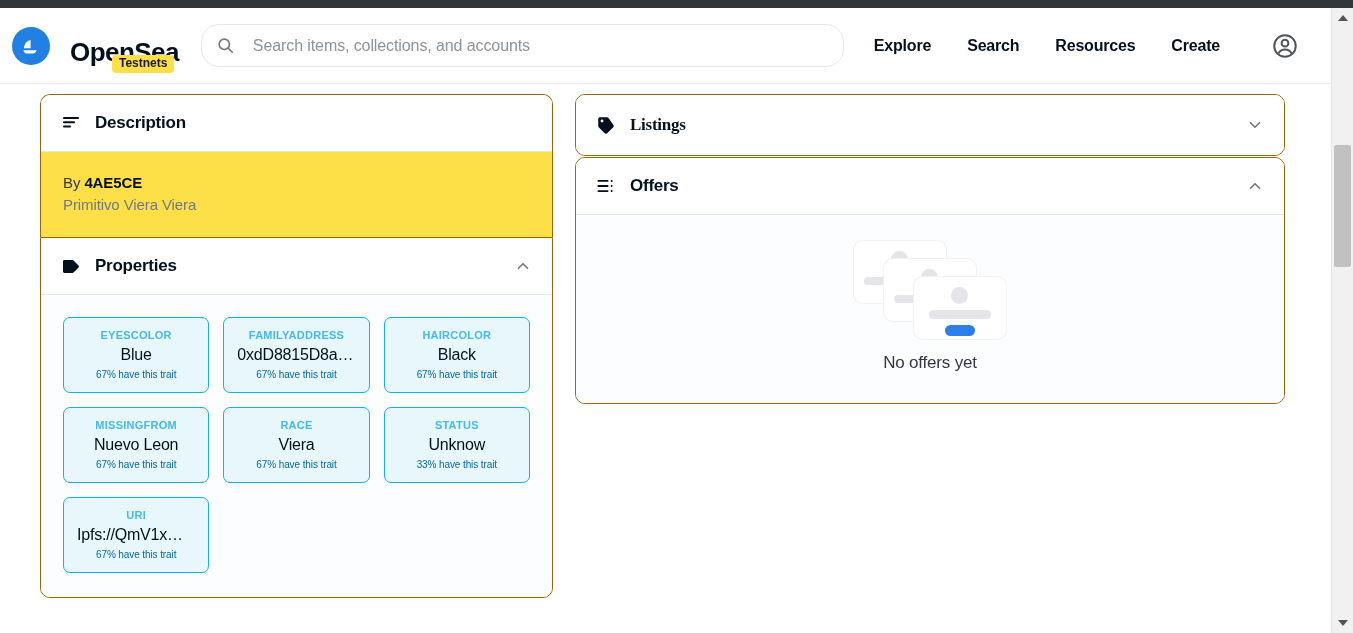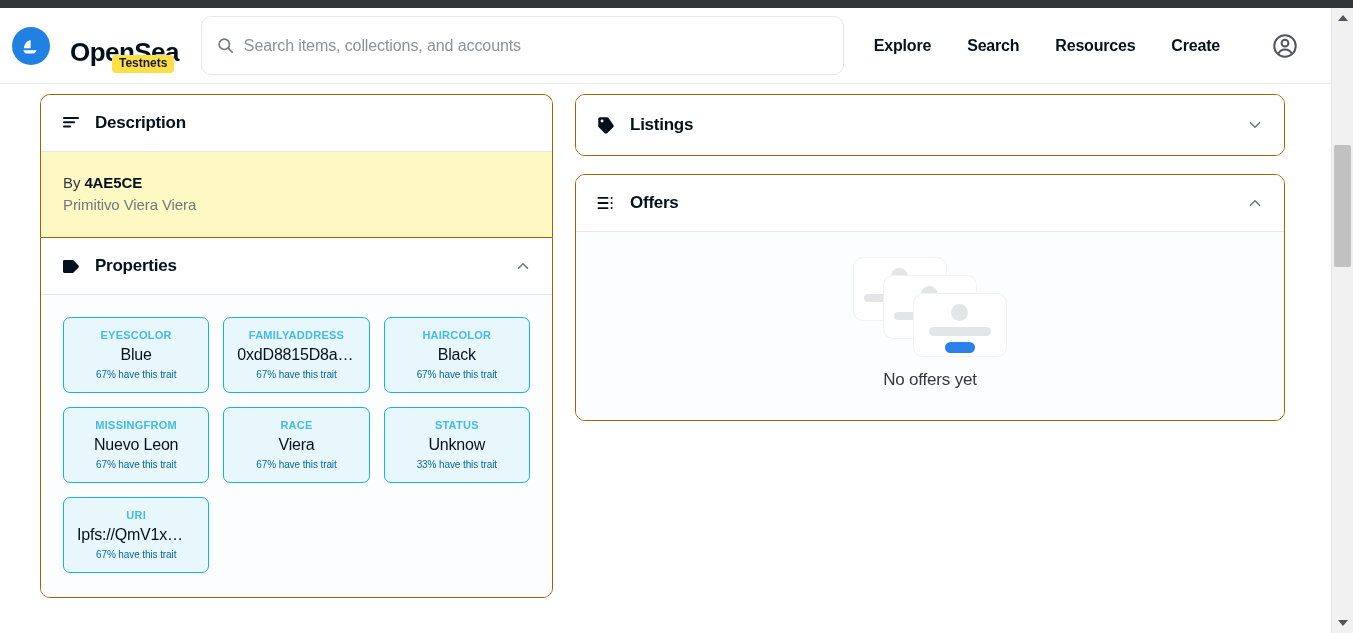--- a/index.html
+++ b/index.html
@@ -85,28 +85,28 @@
     padding: 2px 7px 3px;
     border-radius: 4px;
     white-space: nowrap;
     line-height: 1.15;
   }
 
   
   .search-wrap {
     flex: none;
     width: 643px;
-    height: 59px;
+    height: 43px;
     border: 1px solid #e5e8eb;
-    border-radius: 10px;
+    border-radius: 18px;
     background: #fff;
     display: flex;
     align-items: center;
     padding: 0 14px;
-    gap: 9px;
+    gap: 18px;
     margin-right: 28px;
   }
 
   .search-input {
     border: none;
     outline: none;
     flex: 1;
     font-size: 16px;
     font-family: "Liberation Sans", "DejaVu Sans", sans-serif;
     color: #04111d;
@@ -203,21 +203,21 @@
     flex: none;
   }
 
   .card-body {
     border-top: 1px solid #e5e8eb;
     background: #fbfdfe;
     padding: 22px 22px 24px;
   }
 
   
-  .desc-body { background: #fef9c3; }
+  .desc-body { background: #fde047; }
 
   .desc-by {
     font-size: 15px;
     color: #353840;
     margin-bottom: 5px;
     letter-spacing: -0.1px;
   }
   .desc-by b { font-weight: 700; color: #04111d; }
 
   .desc-text {
@@ -268,21 +268,21 @@
   .trait-rarity {
     font-size: 10px;
     color: #0369a1;
     letter-spacing: -0.1px;
     white-space: nowrap;
     overflow: hidden;
     text-overflow: ellipsis;
   }
 
   
-  .listings-card { margin-bottom: 18px; }
+  .listings-card { margin-bottom: 1px; font-family: Liberation Serif, serif; }
 
   .listings-card .card-header { padding: 20px; }
 
   
   .offers-body {
     border-top: 1px solid #e5e8eb;
     background: #fbfdfe;
     min-height: 188px;
     display: flex;
     flex-direction: column;

